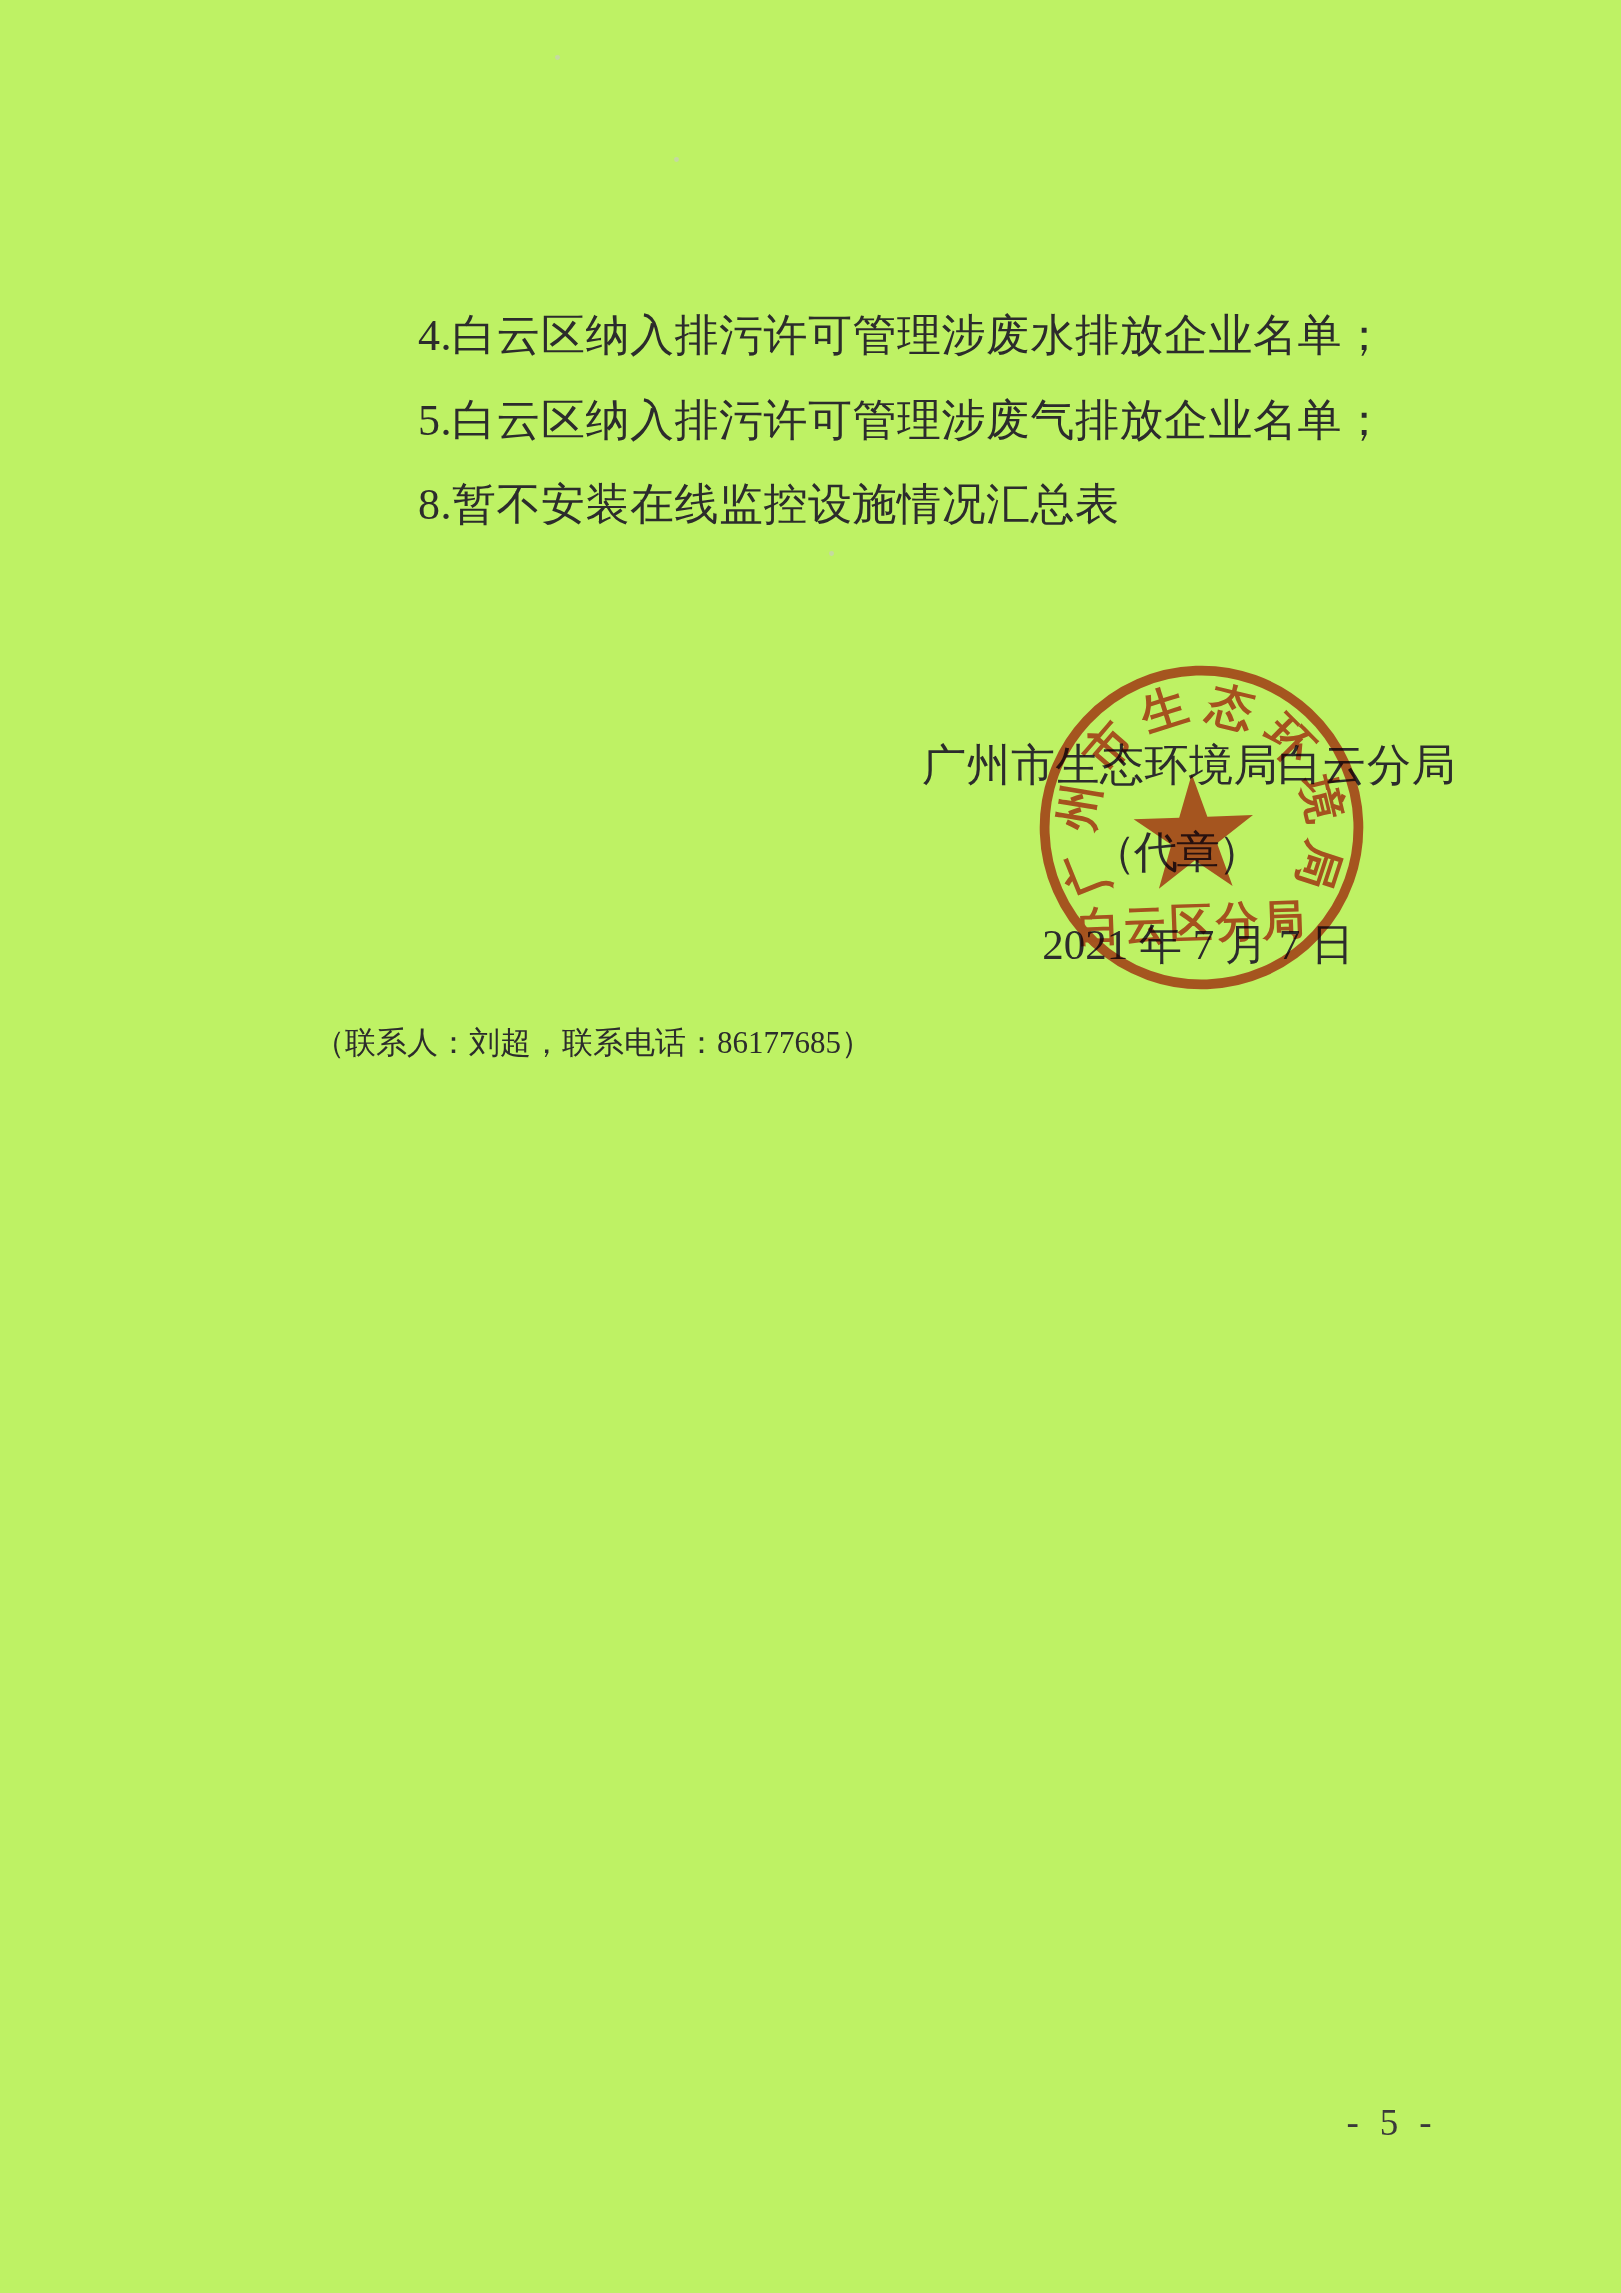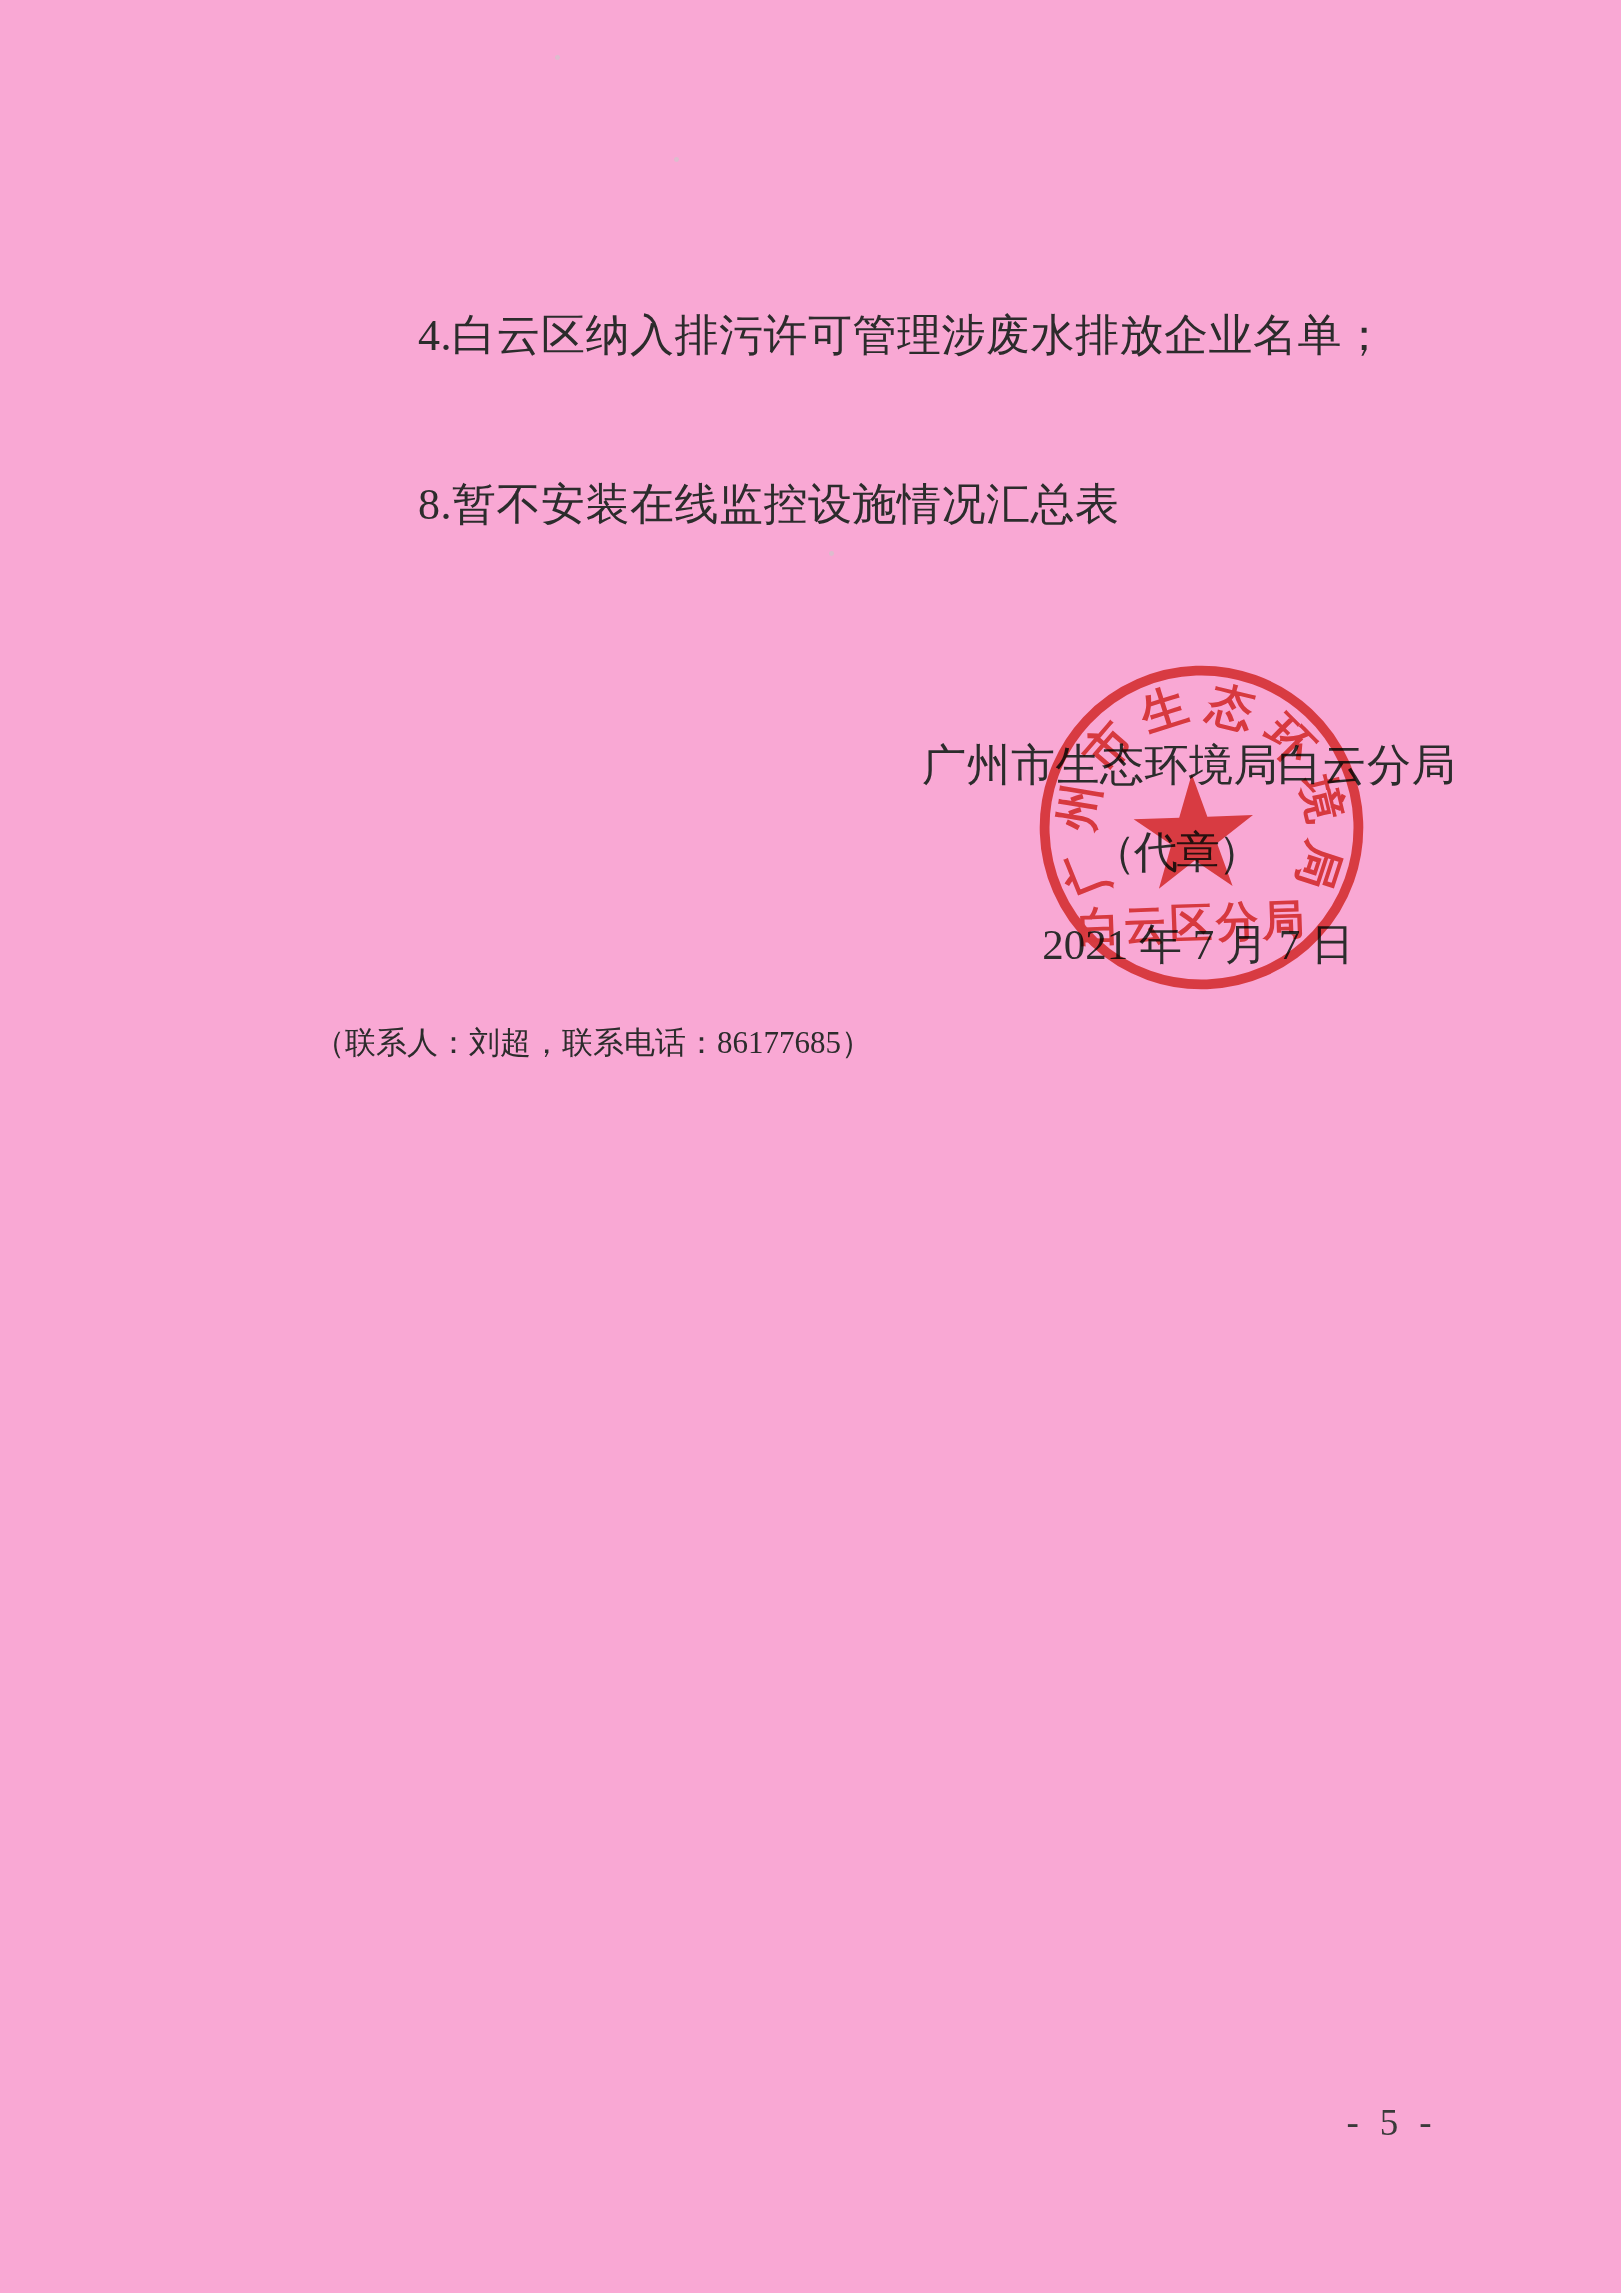--- a/index.html
+++ b/index.html
@@ -5,21 +5,21 @@
   html, body {
     margin: 0;
     padding: 0;
     background: #e8e8e8;
   }
   .page {
     position: relative;
     width: 1621px;
     height: 2294px;
     margin: 0 auto;
-    background: #f9a8d4;
+    background: #bef264;
     overflow: hidden;
     font-family: "Liberation Serif", "DejaVu Serif", serif;
     color: #2b2b2b;
   }
   .txt {
     position: absolute;
     white-space: nowrap;
     font-size: 44px;
     line-height: 1.1;
     color: #2c2c2c;
@@ -64,20 +64,21 @@
 </head>
 <body>
 
 <div class="page">
 
   <div class="speck" style="left:555px; top:55px;"></div>
   <div class="speck" style="left:674px; top:157px;"></div>
   <div class="speck" style="left:829px; top:551px;"></div>
 
   <div class="txt attachment-item item-4">4.白云区纳入排污许可管理涉废水排放企业名单；</div>
+  <div class="txt attachment-item item-5">5.白云区纳入排污许可管理涉废气排放企业名单；</div>
   <div class="txt attachment-item item-6">8.暂不安装在线监控设施情况汇总表</div>
 
   <div class="txt issuer-name">广州市生态环境局白云分局</div>
   <div class="txt seal-note">（代章）</div>
   <div class="txt issue-date">2021 年 7 月 7 日</div>
 
   <div class="txt contact">（联系人：刘超，联系电话：86177685）</div>
 
   <div class="txt page-number">- 5 -</div>
 

